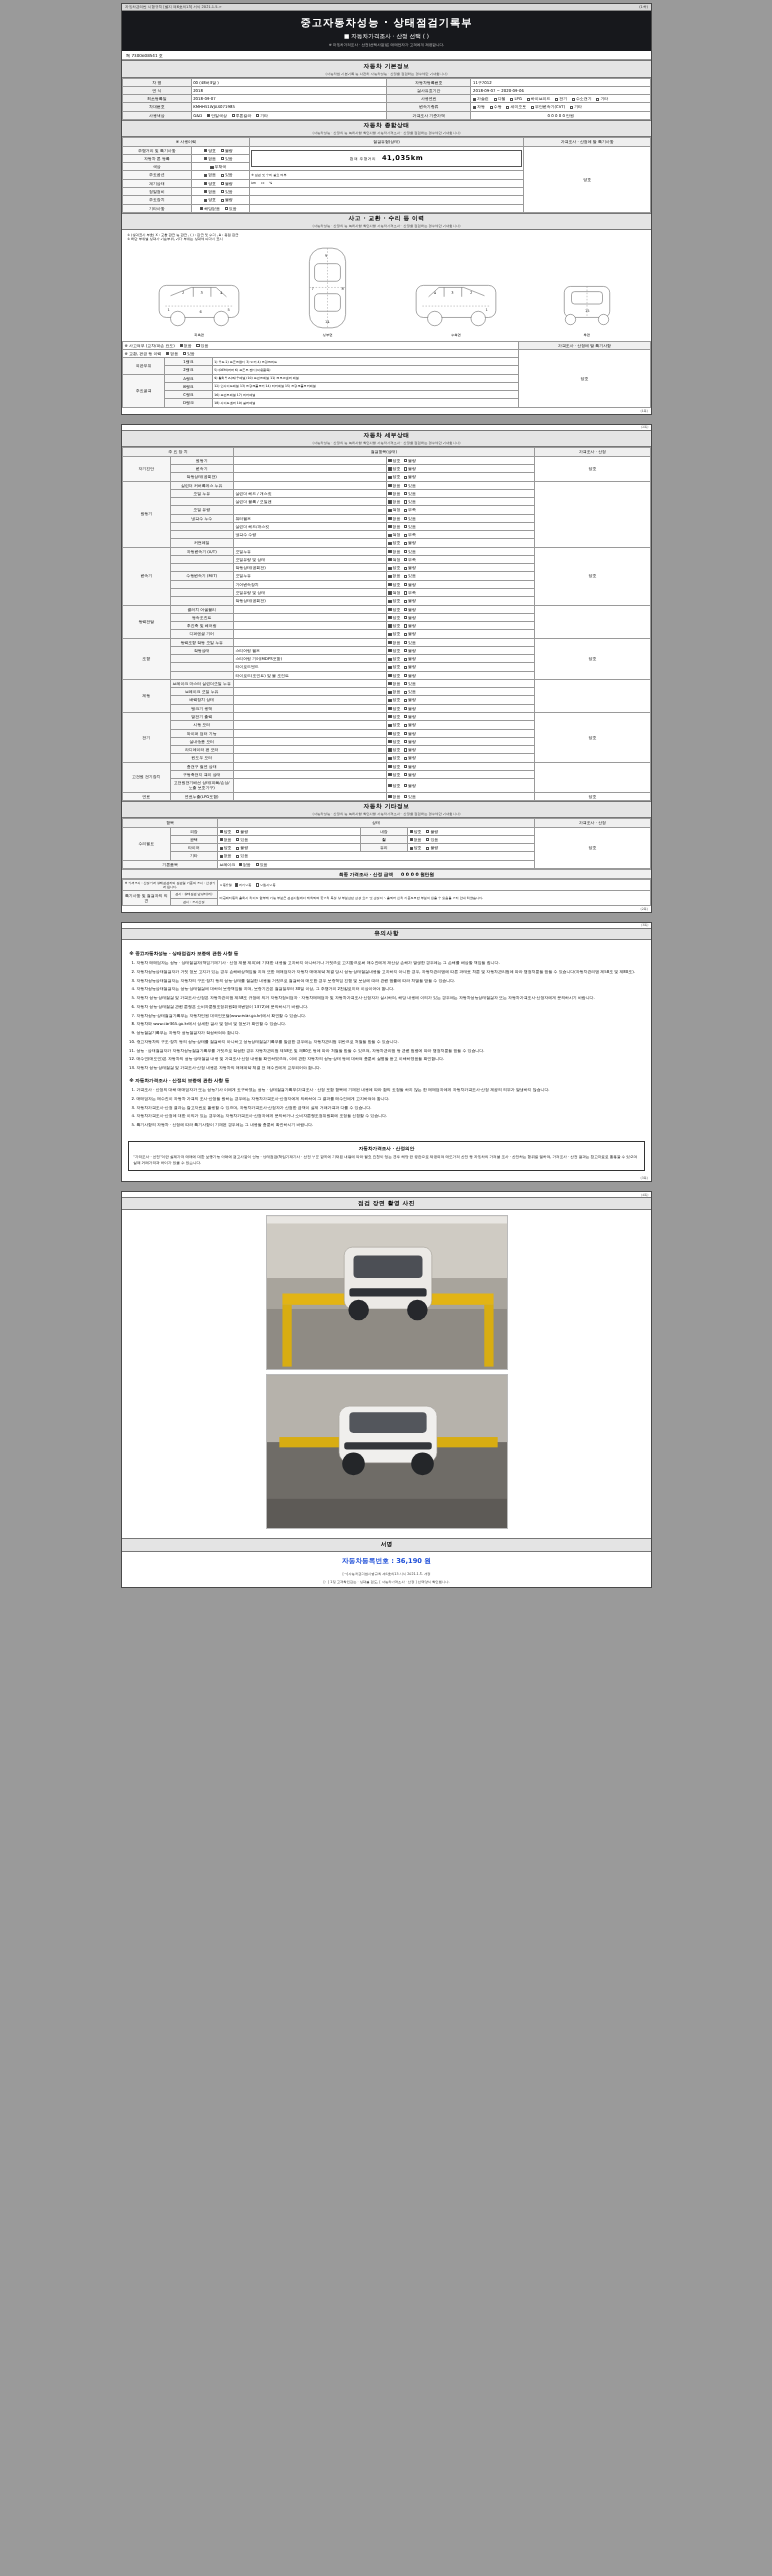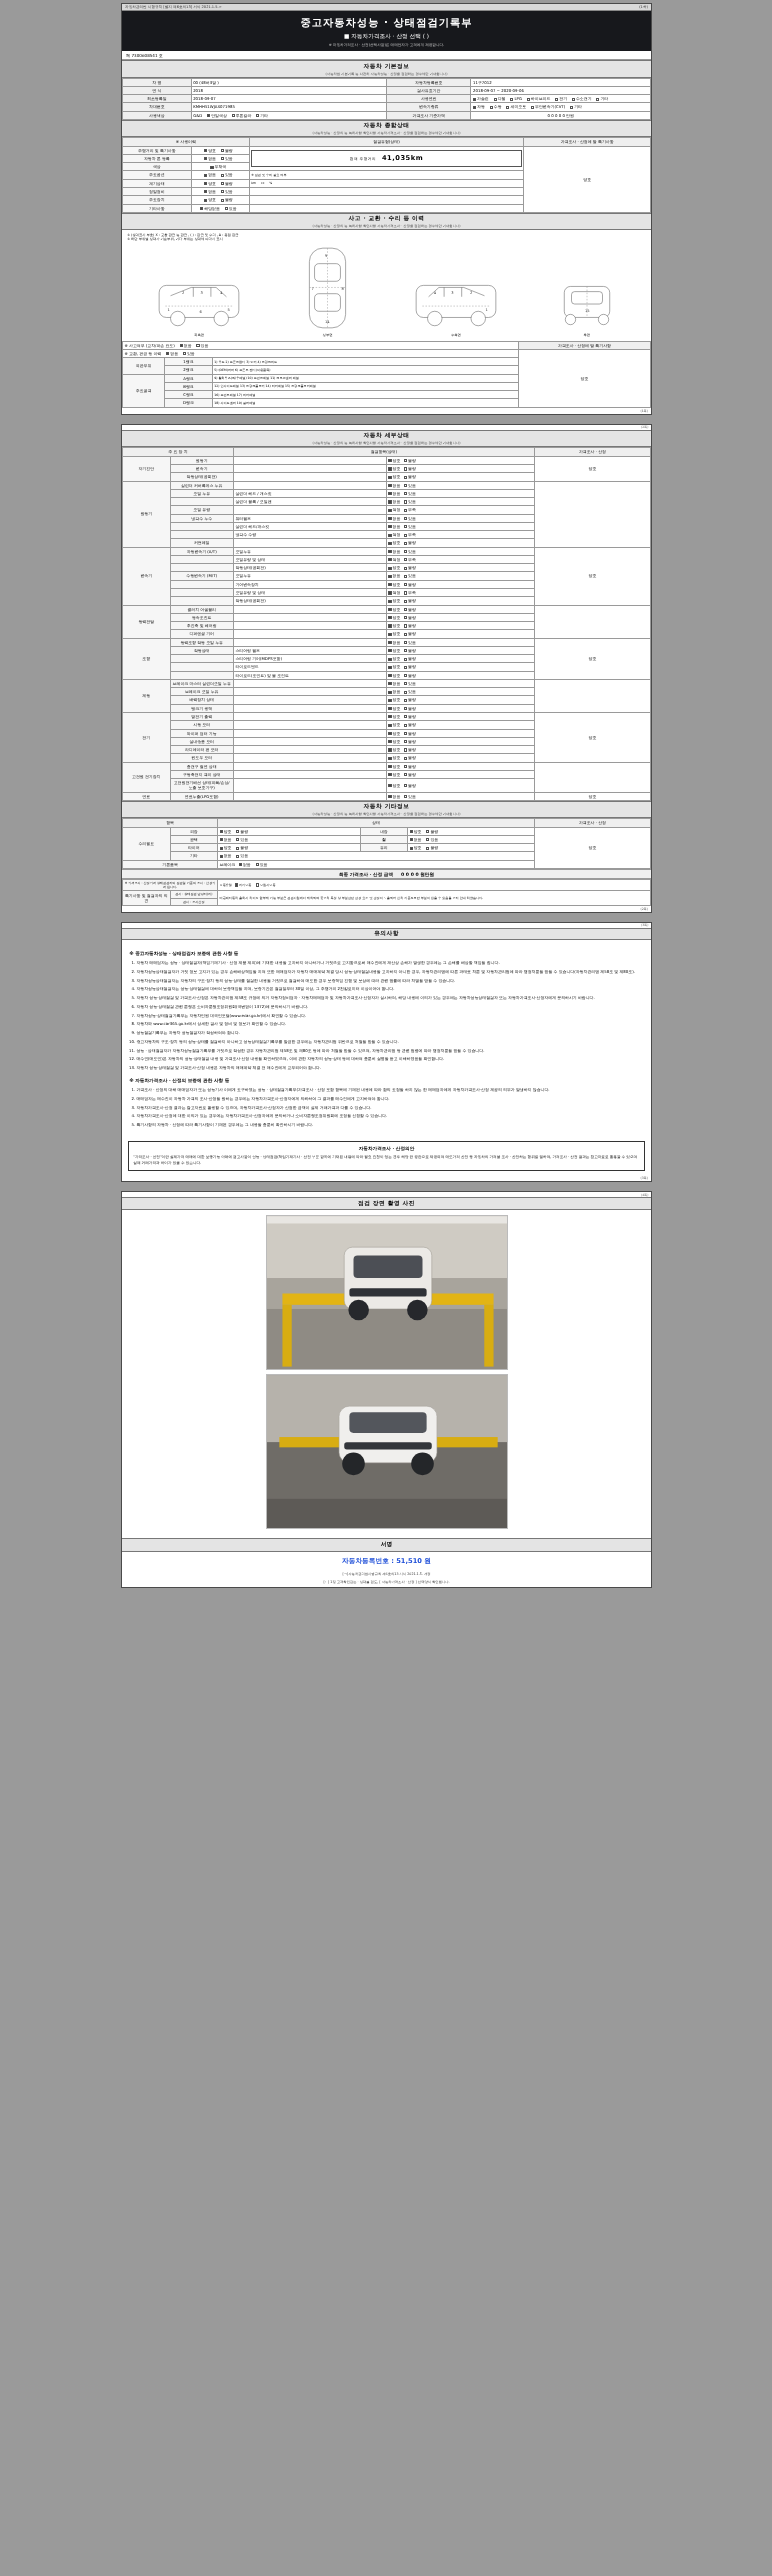--- a/index.html
+++ b/index.html
@@ -875,20 +875,20 @@
           <rect x="150" y="130" width="170" height="14" rx="5" fill="#33363b"></rect>
           <circle cx="168" cy="172" r="22" fill="#242629"></circle>
           <circle cx="302" cy="172" r="22" fill="#242629"></circle>
           <rect x="0" y="240" width="470" height="60" fill="#5d5a56"></rect>
         </svg>
       </div>
     </div>
     <div class="signbar">서명</div>
     <div class="price">
       <span>자동차등록번호 :</span>
-      <span>51,510 원</span>
+      <span>36,190 원</span>
     </div>
     <div class="footnote">[ㄱ]자동차관리법시행규칙 제6호의13 서식 2021.1.5. 개정</div>
     <div class="footnote">[ㄴ] 1장 고객확인란는 · 상태를 검토, [ 자동차가격조사 · 산정 ] 선택양식 확인합니다.</div>
   </div>
 
 </div>
 
 
 </body></html>

